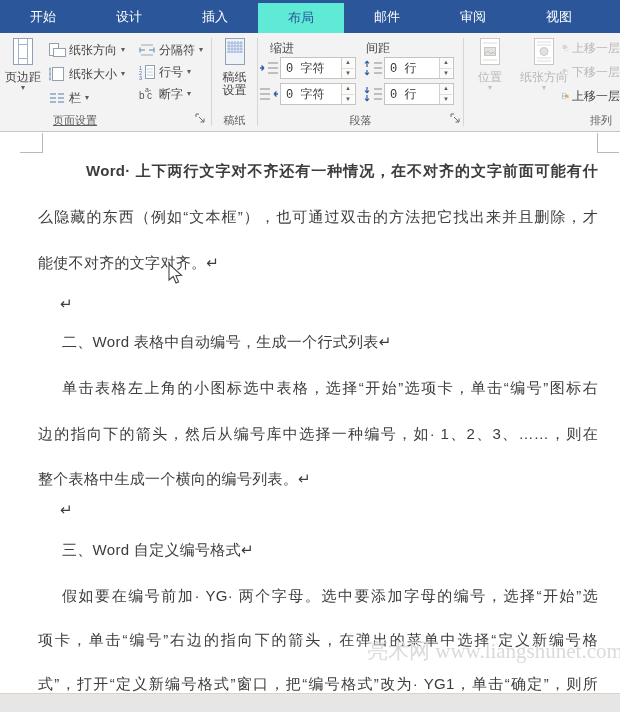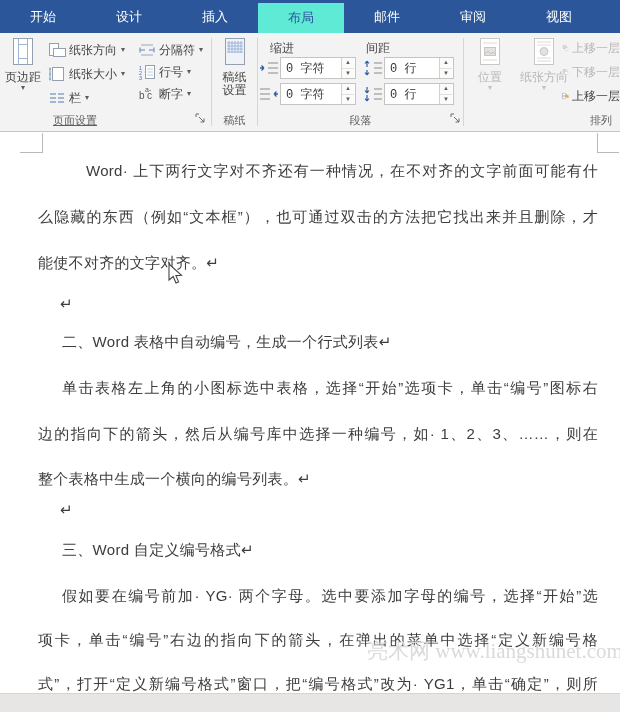--- a/index.html
+++ b/index.html
@@ -369,21 +369,21 @@
 
 <div class="docarea">
 
   <div class="cropmark" style="left:42px;top:0;width:1px;height:20px;background:#b9b9b9;"></div>
   <div class="cropmark" style="left:20px;top:19px;width:22px;height:1px;background:#b9b9b9;"></div>
 
   <div class="cropmark" style="left:597px;top:0;width:1px;height:20px;background:#b9b9b9;"></div>
   <div class="cropmark" style="left:597px;top:19px;width:22px;height:1px;background:#b9b9b9;"></div>
 
   <div id="doc-lines">
-      <div class="doc-line justify" style="left: 86px; top: 27px; width: 512px;">Word· 上下两行文字对不齐还有一种情况，在不对齐的文字前面可能有什</div>
+      <div class="doc-line justify" style="left: 86px; top: 27px; width: 512px; font-weight: bold;">Word· 上下两行文字对不齐还有一种情况，在不对齐的文字前面可能有什</div>
       <div class="doc-line justify" style="left: 38px; top: 73px; width: 560px;">么隐藏的东西（例如“文本框”），也可通过双击的方法把它找出来并且删除，才</div>
       <div class="doc-line" style="left: 38px; top: 119px;">能使不对齐的文字对齐。↵</div>
       <div class="doc-line" style="left: 60px; top: 160px;">↵</div>
       <div class="doc-line" style="left: 62px; top: 198px;">二、Word 表格中自动编号，生成一个行式列表↵</div>
       <div class="doc-line justify" style="left: 62px; top: 244px; width: 536px;">单击表格左上角的小图标选中表格，选择“开始”选项卡，单击“编号”图标右</div>
       <div class="doc-line justify" style="left: 38px; top: 290px; width: 560px;">边的指向下的箭头，然后从编号库中选择一种编号，如· 1、2、3、……，则在</div>
       <div class="doc-line" style="left: 38px; top: 335px;">整个表格中生成一个横向的编号列表。↵</div>
       <div class="doc-line" style="left: 60px; top: 366px;">↵</div>
       <div class="doc-line" style="left: 62px; top: 406px;">三、Word 自定义编号格式↵</div>
       <div class="doc-line justify" style="left: 62px; top: 452px; width: 536px;">假如要在编号前加· YG· 两个字母。选中要添加字母的编号，选择“开始”选</div>

